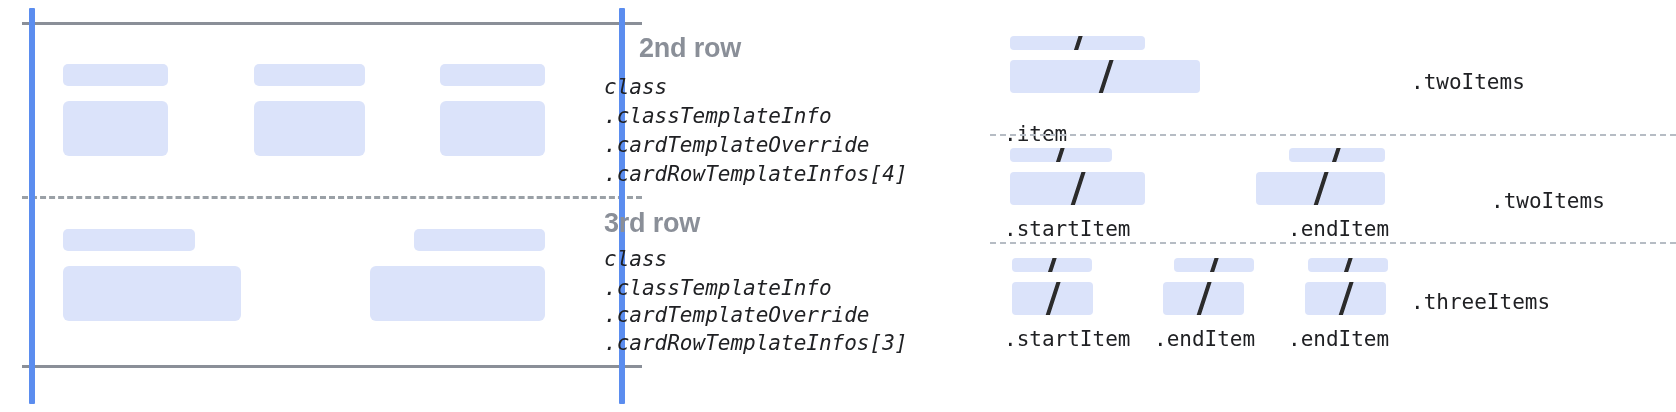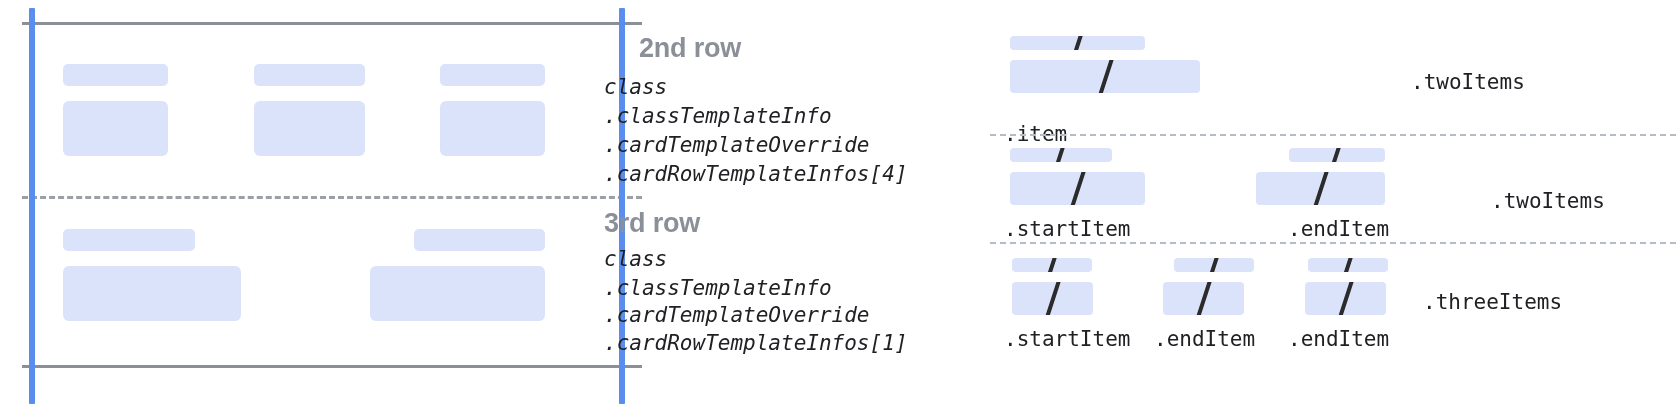--- a/index.html
+++ b/index.html
@@ -144,21 +144,21 @@
       <div class="code" style="left:604px; top:102px;">.classTemplateInfo</div>
       <div class="code" style="left:604px; top:131px;">.cardTemplateOverride</div>
       <div class="code" style="left:604px; top:160px;">.cardRowTemplateInfos[4]</div>
     </div>
 
     <div>
       <div class="rowtitle" style="left:604px; top:208px;">3rd row</div>
       <div class="code" style="left:604px; top:245px;">class</div>
       <div class="code" style="left:604px; top:274px;">.classTemplateInfo</div>
       <div class="code" style="left:604px; top:301px;">.cardTemplateOverride</div>
-      <div class="code" style="left:604px; top:329px;">.cardRowTemplateInfos[1]</div>
+      <div class="code" style="left:604px; top:329px;">.cardRowTemplateInfos[3]</div>
     </div>
   </div>
 
   <div>
 
     <div>
       <div class="itembar" style="left:1010px; top:36px; width:135px; height:14px;">
         <div class="slash" style="left:66px; top:-3px; height:22px;"></div>
       </div>
       <div class="itembar" style="left:1010px; top:60px; width:190px; height:33px;">
@@ -210,17 +210,17 @@
       <div class="itemlabel" style="left:1154px; top:327px;">.endItem</div>
 
       <div class="itembar" style="left:1308px; top:258px; width:80px; height:14px;">
         <div class="slash" style="left:38px; top:-3px; height:22px;"></div>
       </div>
       <div class="itembar" style="left:1305px; top:282px; width:81px; height:33px;">
         <div class="slash" style="left:39px; top:-2px; height:38px;"></div>
       </div>
       <div class="itemlabel" style="left:1288px; top:327px;">.endItem</div>
 
-      <div class="grouplabel" style="left:1411px; top:290px;margin-left:12px;">.threeItems</div>
+      <div class="grouplabel" style="left:1411px; top:290px;">.threeItems</div>
     </div>
   </div>
 
 </div>
 
 </body></html>

